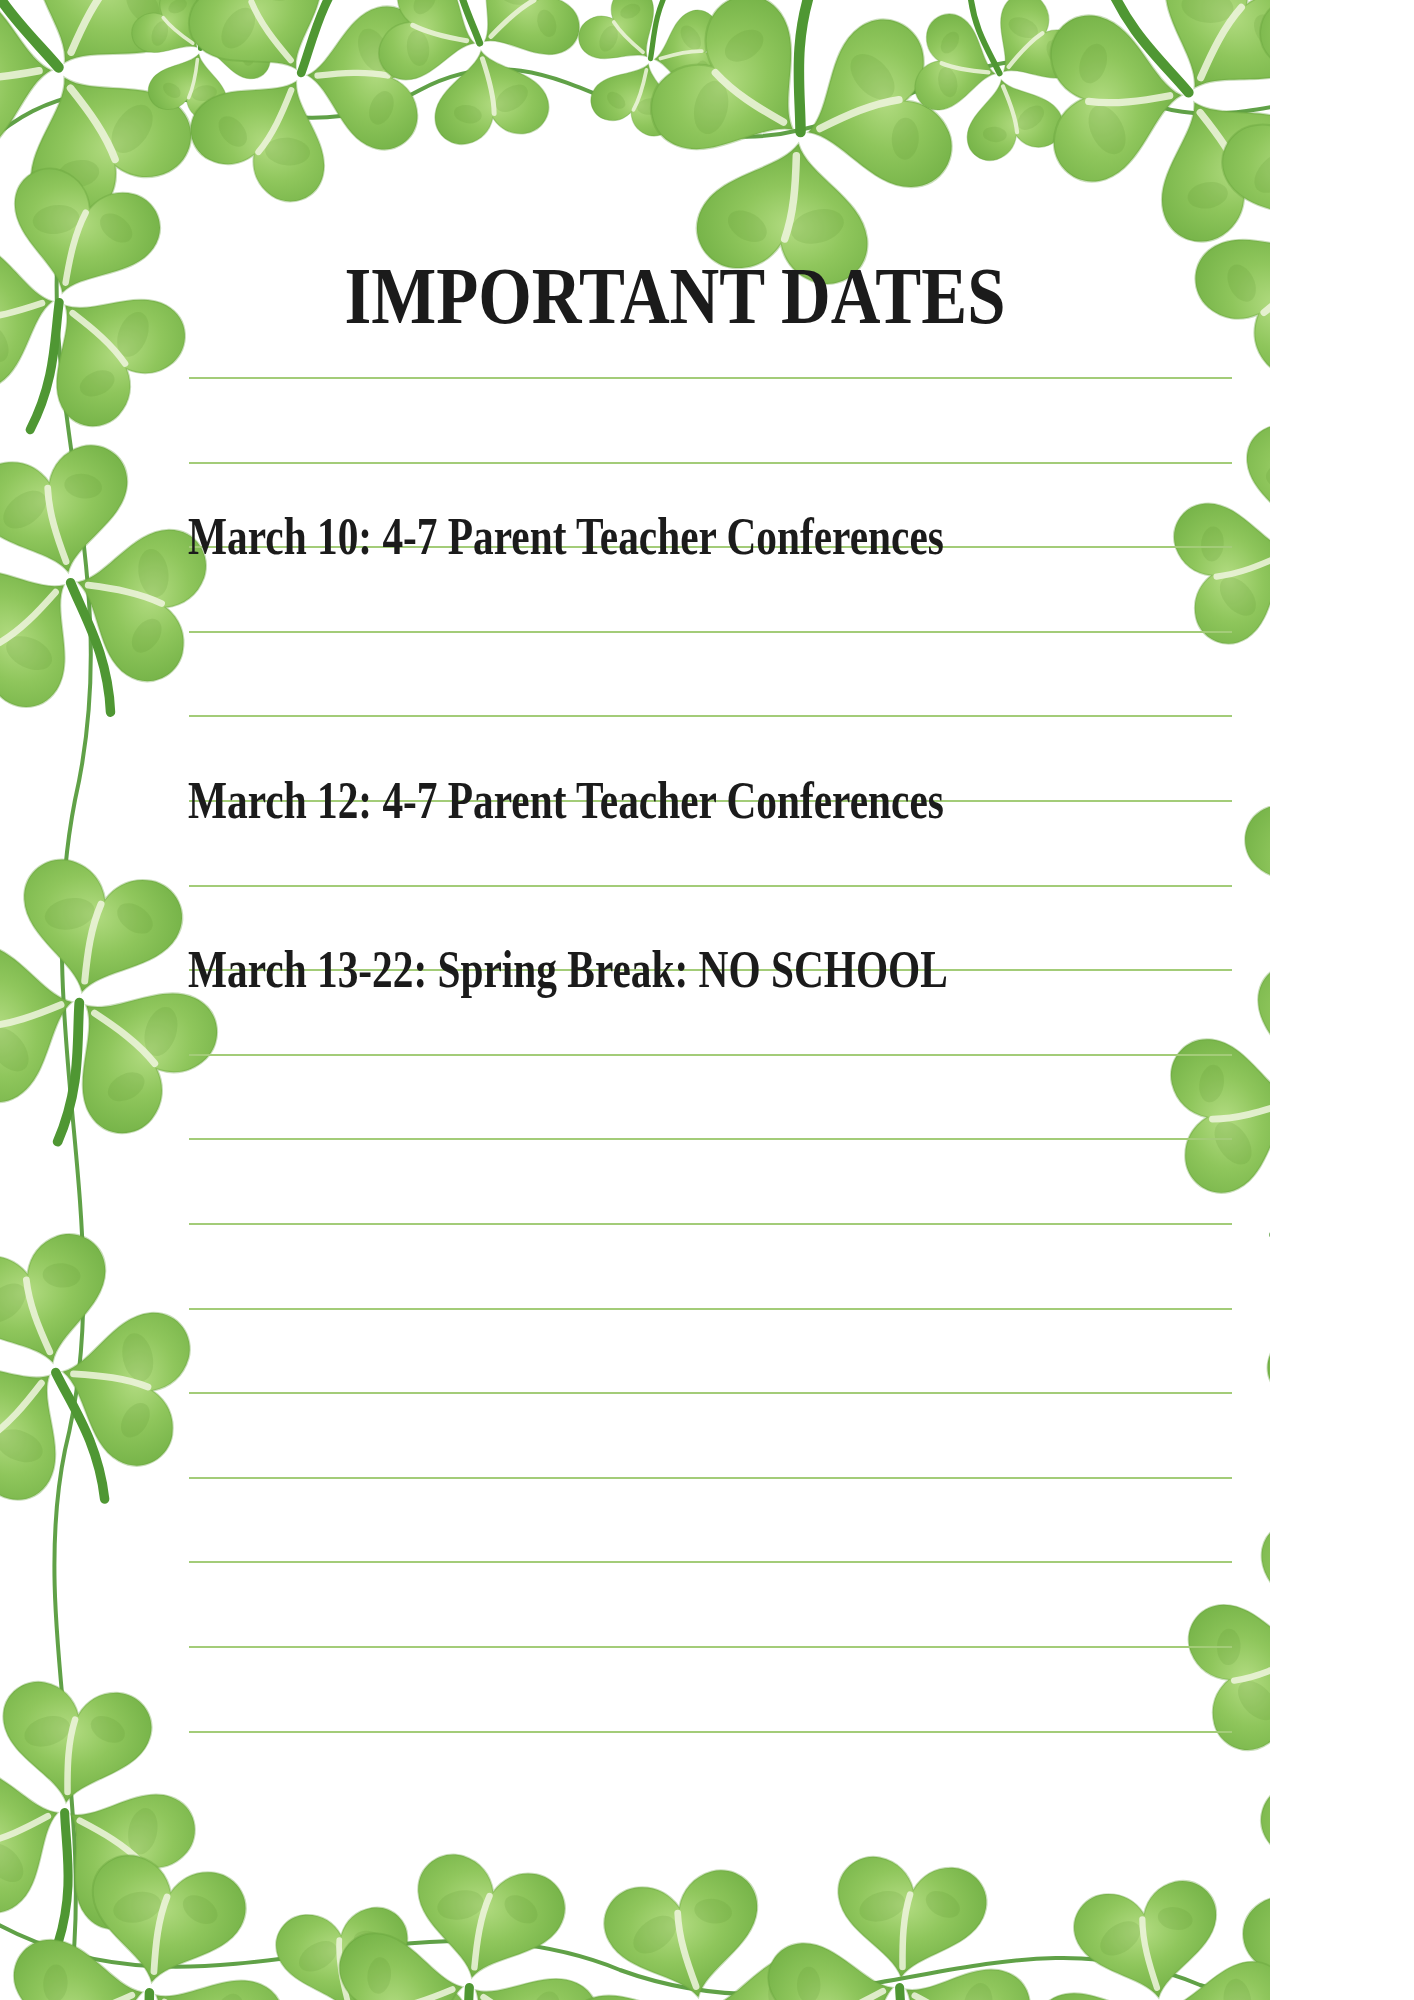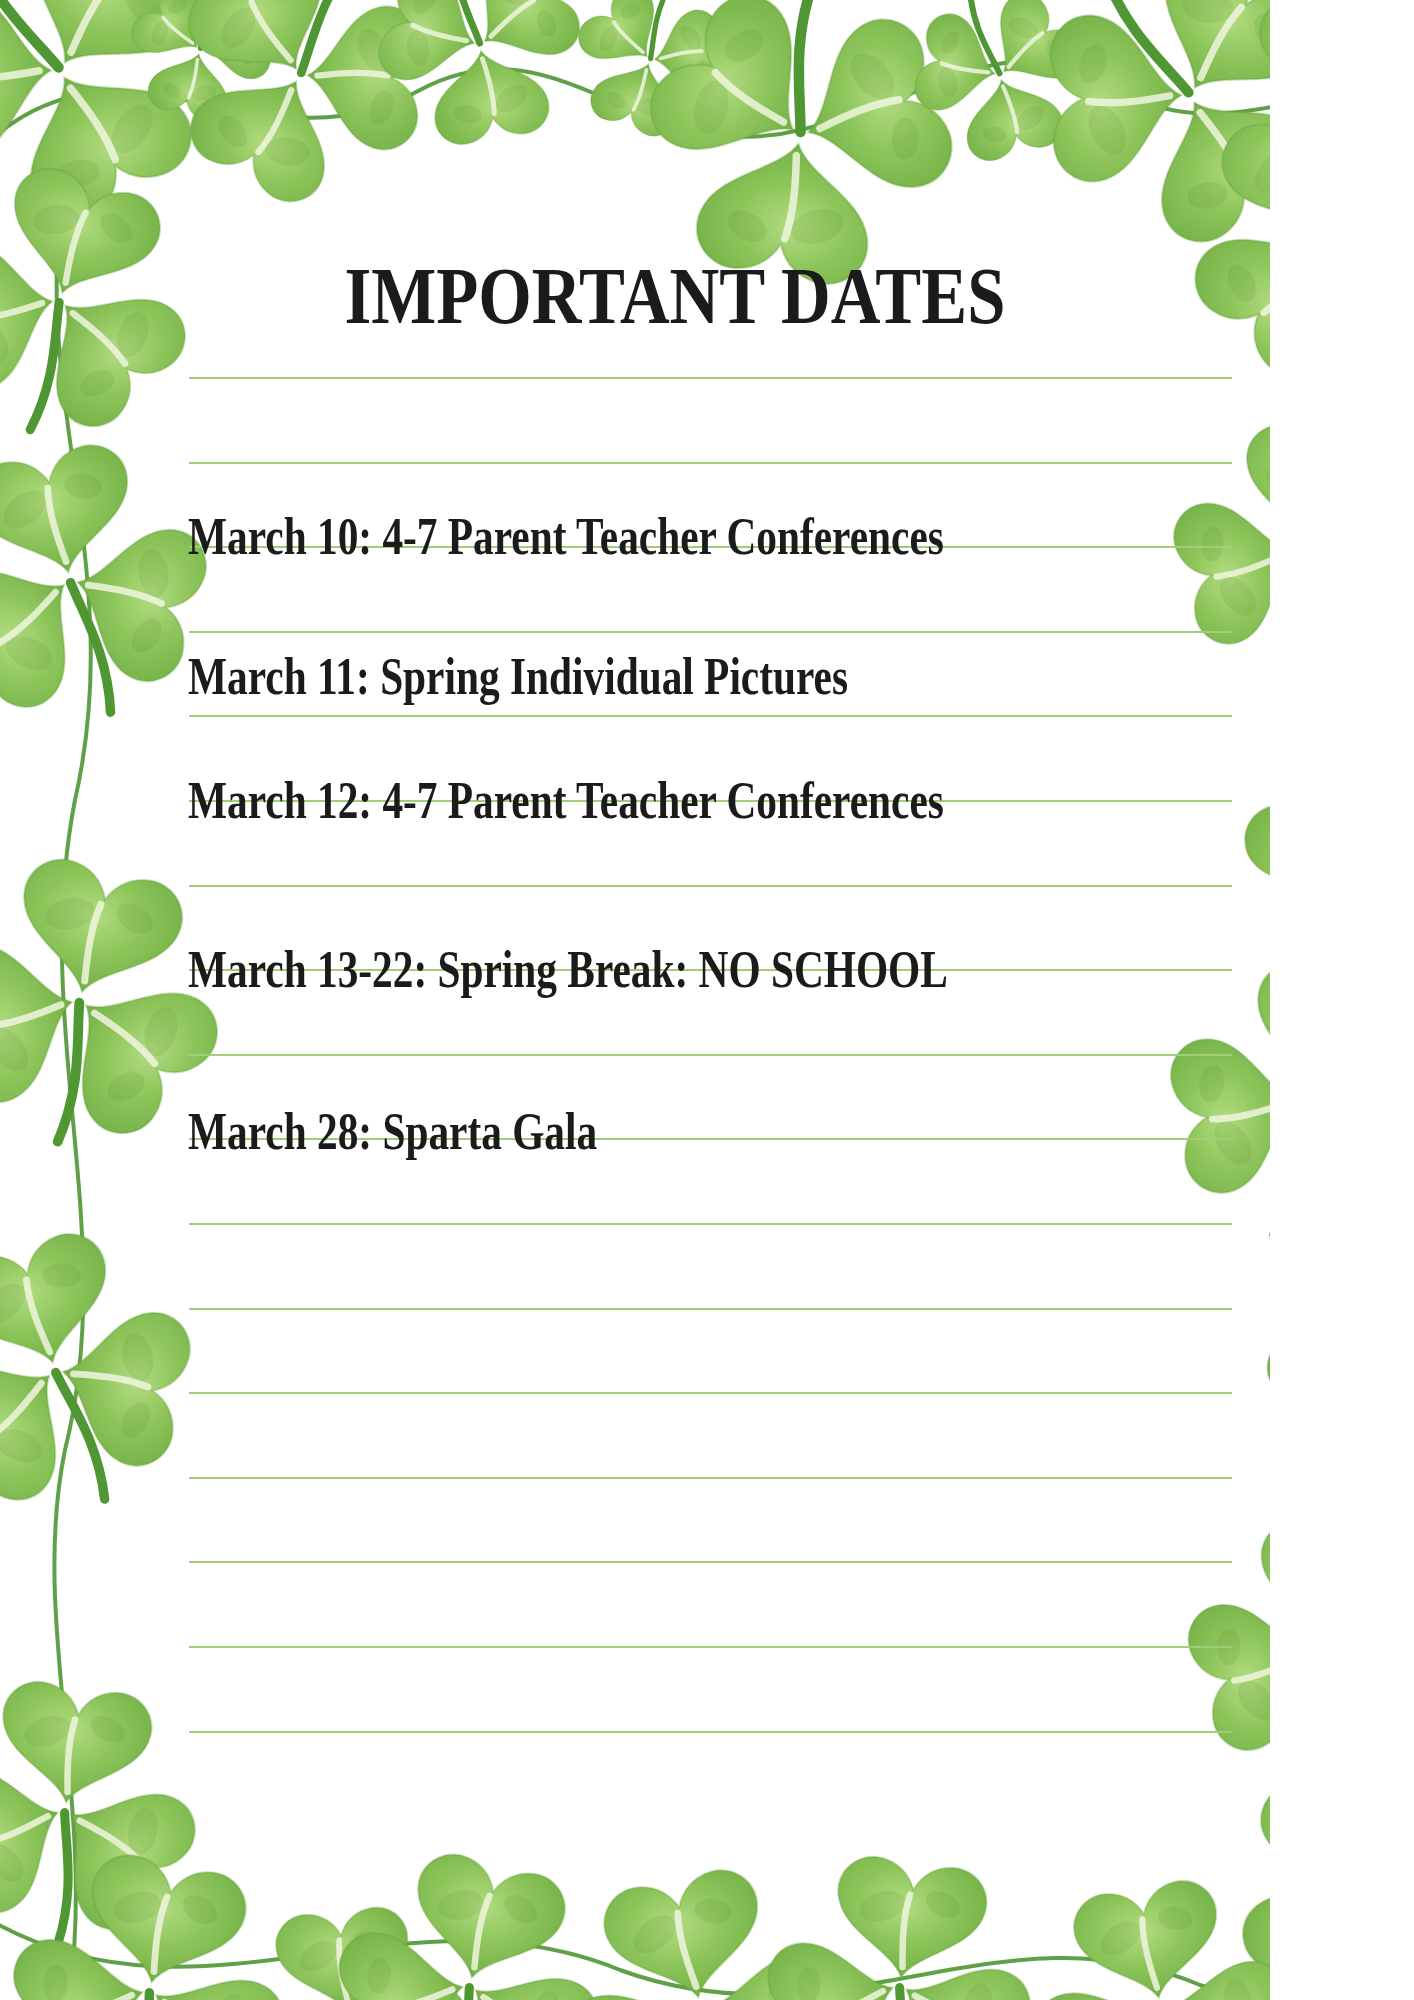--- a/index.html
+++ b/index.html
@@ -117,26 +117,20 @@
     <use href="#shamrock" transform="translate(1160,2005) rotate(-10) scale(1.25)"></use>
   </svg>
 
   <div class="ruled-lines"></div>
 
   <div class="page-title">IMPORTANT DATES</div>
 
   <div class="event-row row-0">
     <div class="event-text">March 10: 4-7 Parent Teacher Conferences</div>
   </div>
-  <div class="event-row row-1">
-    <div class="event-text">March 11: Spring Individual Pictures</div>
-  </div>
   <div class="event-row row-2">
     <div class="event-text">March 12: 4-7 Parent Teacher Conferences</div>
   </div>
   <div class="event-row row-3">
     <div class="event-text">March 13-22: Spring Break: NO SCHOOL</div>
   </div>
-  <div class="event-row row-4">
-    <div class="event-text">March 28: Sparta Gala</div>
-  </div>
 
 </div>
 
 </body></html>

